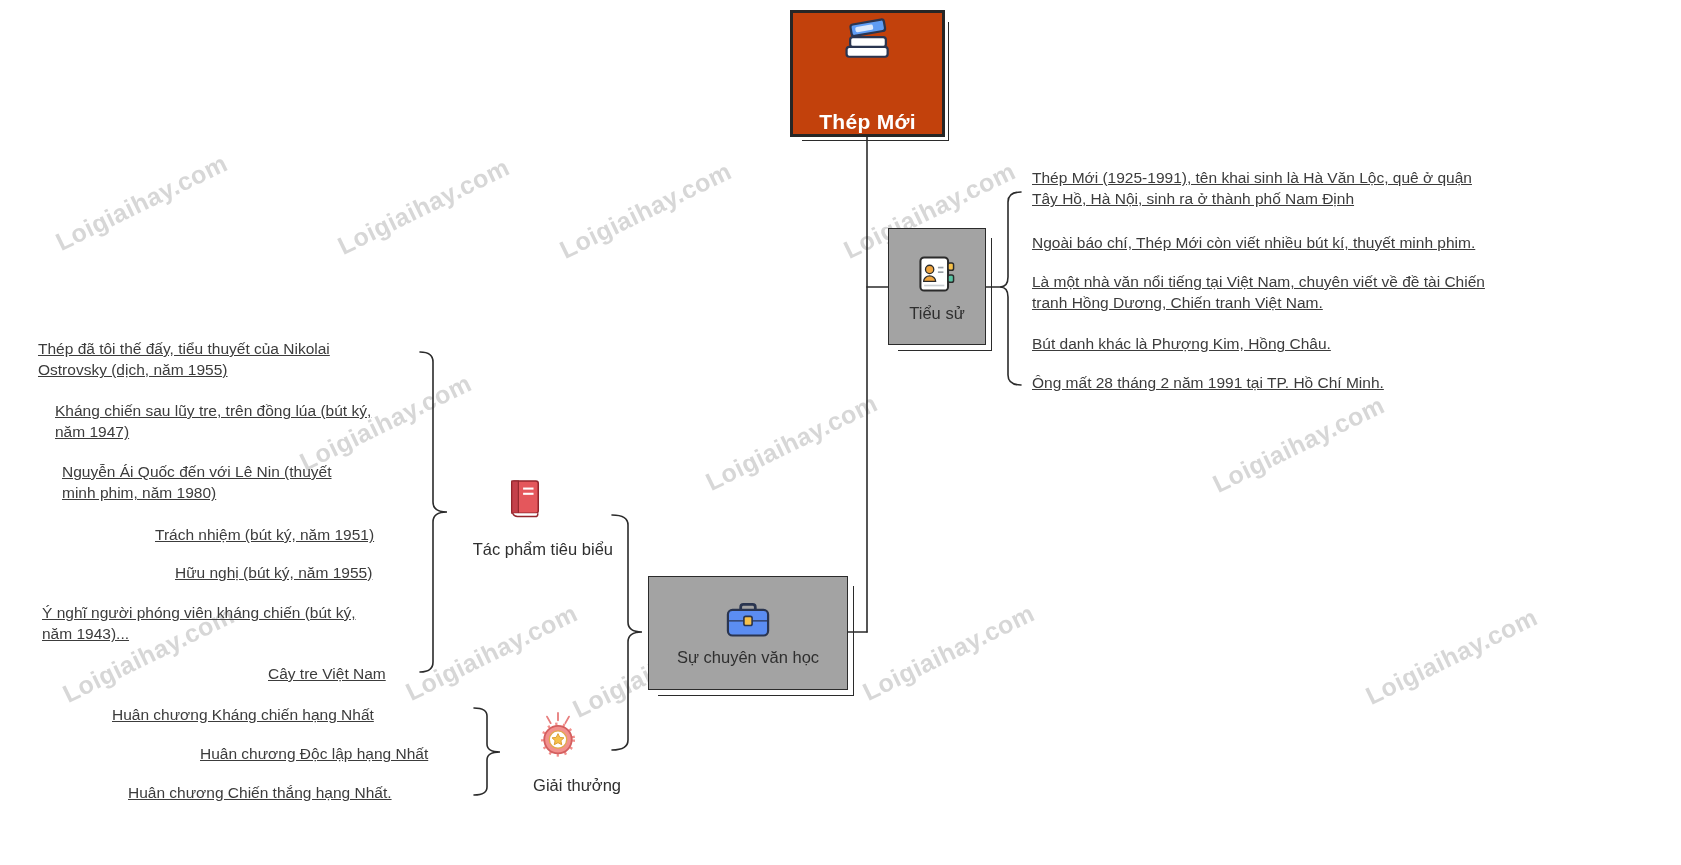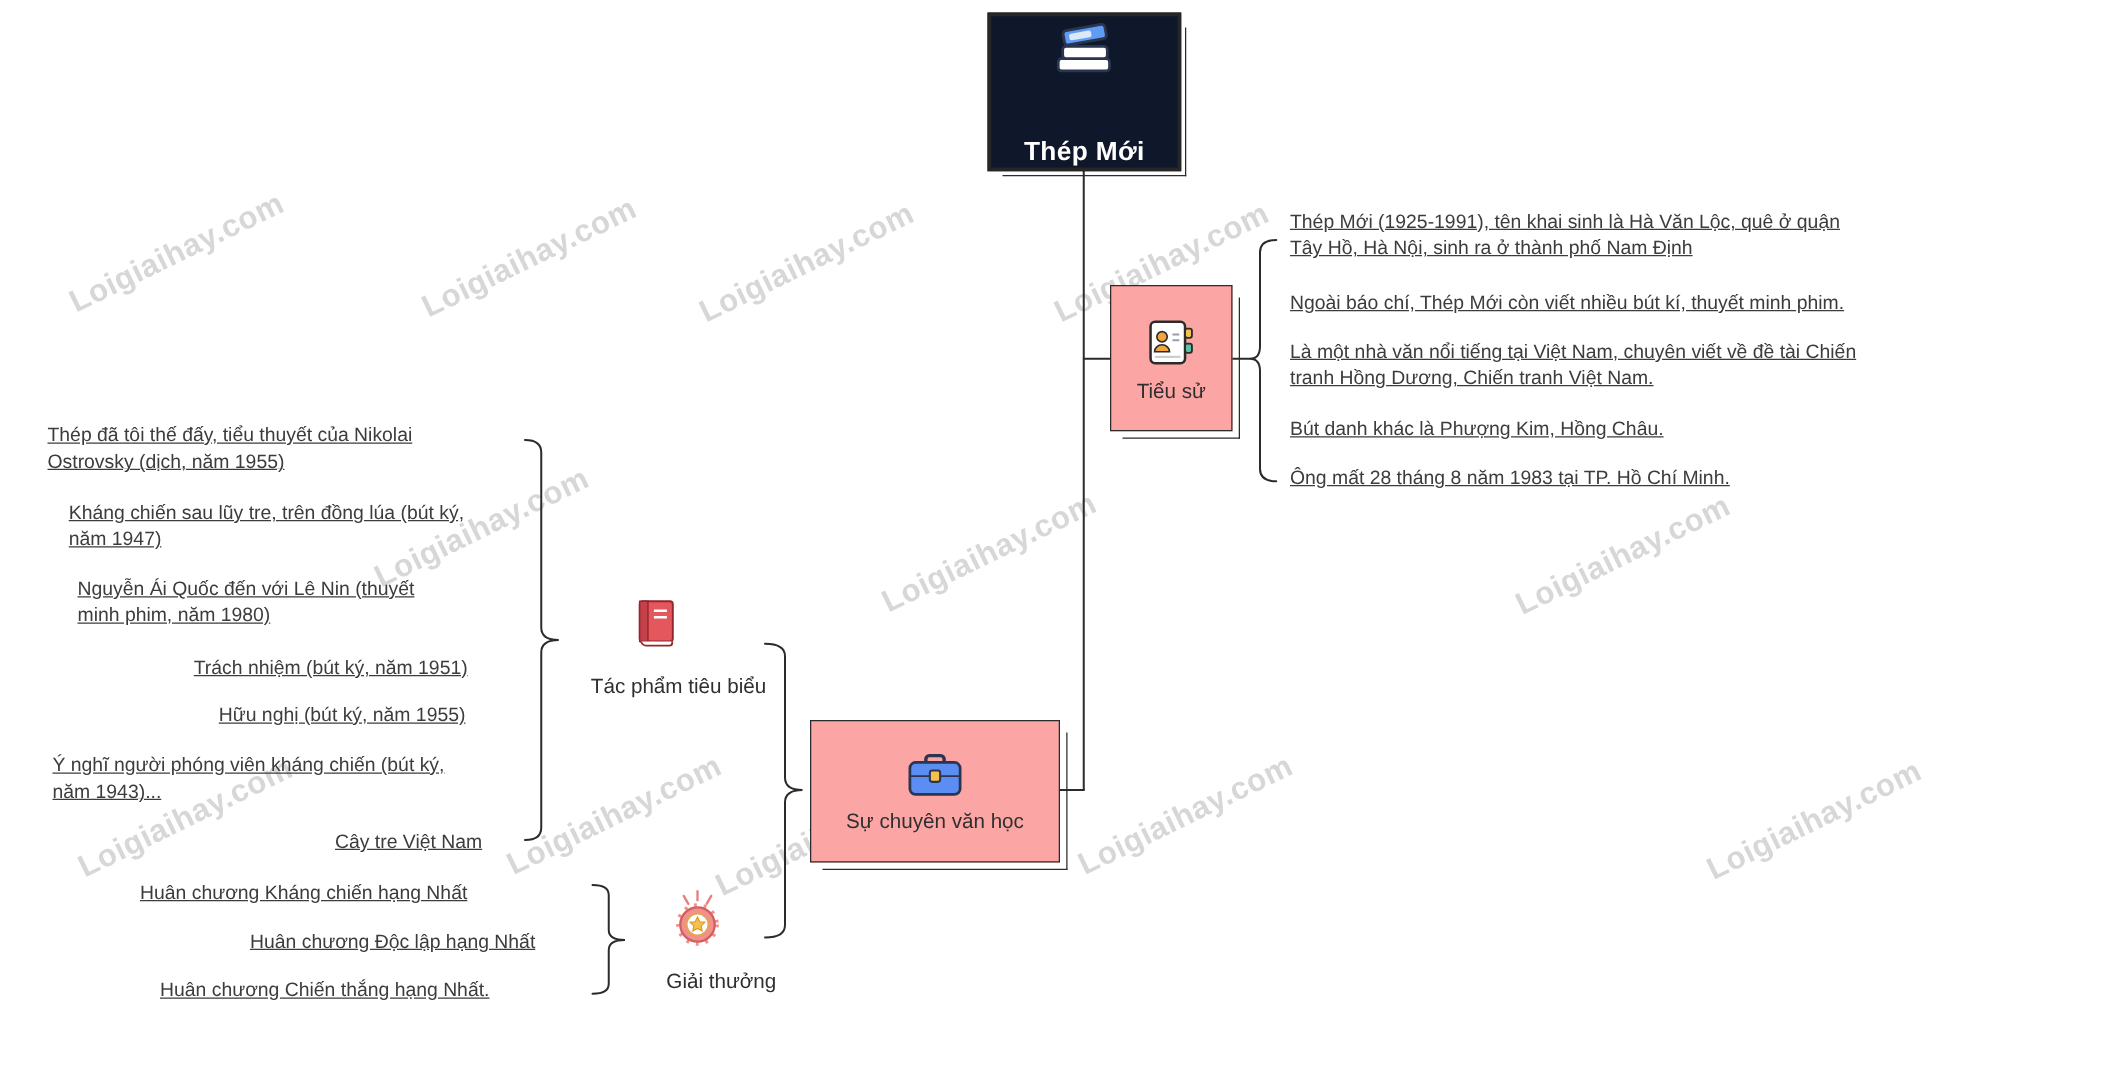--- a/index.html
+++ b/index.html
@@ -2,25 +2,25 @@
 <html><head>
 <meta charset="utf-8">
 <style>
   html,body{margin:0;padding:0;background:#ffffff;}
   .canvas{position:relative;width:1681px;height:865px;overflow:hidden;background:#fff;
           font-family:"Liberation Sans","DejaVu Sans",sans-serif;color:#3c3c3c;}
   .wm{position:absolute;font-size:25px;font-weight:bold;color:rgba(175,175,175,.5);
       transform:rotate(-26deg);white-space:nowrap;letter-spacing:.5px;pointer-events:none;}
   .connectors{position:absolute;left:0;top:0;}
   .txt{position:absolute;font-size:15.5px;line-height:1.38;text-decoration:underline;}
-  .box{position:absolute;background:#fca5a5;border:1.7px solid #2b2b2b;
+  .box{position:absolute;background:#a3a3a3;border:1.7px solid #2b2b2b;
        display:flex;flex-direction:column;align-items:center;justify-content:center;gap:7px;box-sizing:border-box;}
   .sketch::after{content:"";position:absolute;left:9px;right:-7px;bottom:-7px;height:0;border-top:1.7px solid #2b2b2b;}
   .sketch::before{content:"";position:absolute;top:9px;bottom:-7px;right:-7px;width:0;border-left:1.7px solid #2b2b2b;}
-  .root{background:#0f172a;border:3px solid #262626;gap:47px;}
+  .root{background:#c2410c;border:3px solid #262626;gap:47px;}
   .root-title{color:#fff;font-size:21px;font-weight:bold;letter-spacing:.3px;}
   .node-label{font-size:16.5px;color:#2f2f2f;}
   .float-icon{position:absolute;}
   .float-label{position:absolute;text-align:right;font-size:16.5px;color:#2f2f2f;}
 </style>
 </head>
 <body>
 
 <div class="canvas">
 
@@ -73,21 +73,21 @@
       <line x1="26" y1="23" x2="32" y2="23" stroke="#9aa0a6" stroke-width="1.8"></line>
       <line x1="11" y1="37.5" x2="33" y2="37.5" stroke="#c9cdd2" stroke-width="1.8"></line>
     </svg>
     <div class="node-label">Tiểu sử</div>
   </div>
 
   <div class="txt" style="left:1032px;top:167px;width:440px">Thép Mới (1925-1991), tên khai sinh là Hà Văn Lộc, quê ở quận Tây Hồ, Hà Nội, sinh ra ở thành phố Nam Định</div>
   <div class="txt" style="left:1032px;top:232px;width:560px">Ngoài báo chí, Thép Mới còn viết nhiều bút kí, thuyết minh phim.</div>
   <div class="txt" style="left:1032px;top:271px;width:465px">Là một nhà văn nổi tiếng tại Việt Nam, chuyên viết về đề tài Chiến tranh Hồng Dương, Chiến tranh Việt Nam.</div>
   <div class="txt" style="left:1032px;top:333px;width:420px">Bút danh khác là Phượng Kim, Hồng Châu.</div>
-  <div class="txt" style="left:1032px;top:372px;width:440px">Ông mất 28 tháng 8 năm 1983 tại TP. Hồ Chí Minh.</div>
+  <div class="txt" style="left:1032px;top:372px;width:440px">Ông mất 28 tháng 2 năm 1991 tại TP. Hồ Chí Minh.</div>
 
   <div class="box sketch" style="left:648px;top:576px;width:200px;height:114px">
     <svg width="50" height="42" viewBox="0 0 54 46">
       <path d="M19 12 v-3 a3 3 0 0 1 3 -3 h10 a3 3 0 0 1 3 3 v3" fill="none" stroke="#2a3550" stroke-width="3"></path>
       <rect x="5" y="12" width="44" height="28" rx="5" fill="#5b8df2" stroke="#2a3550" stroke-width="2.4"></rect>
       <path d="M5 24 h44" stroke="#2a3550" stroke-width="1.4"></path>
       <rect x="22.5" y="19" width="9" height="10" rx="2" fill="#f6c14a" stroke="#2a3550" stroke-width="1.8"></rect>
     </svg>
     <div class="node-label">Sự chuyên văn học</div>
   </div>

